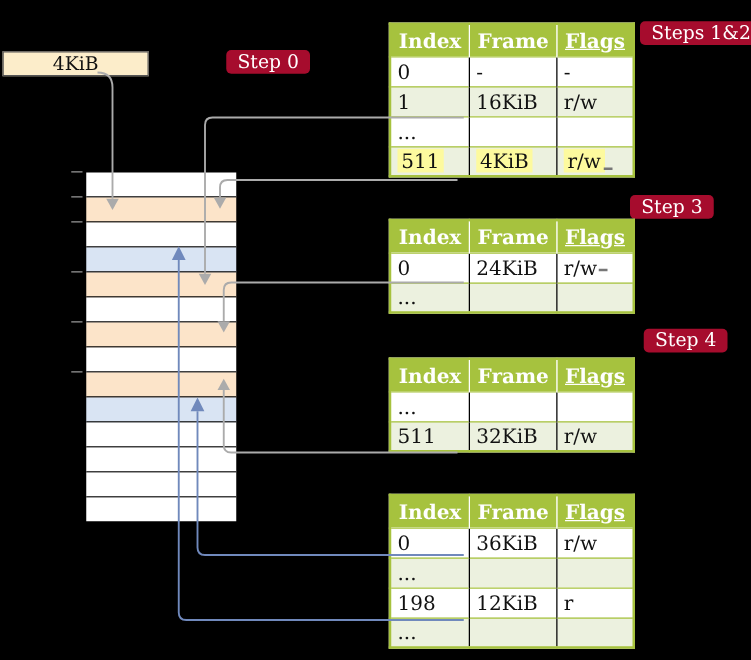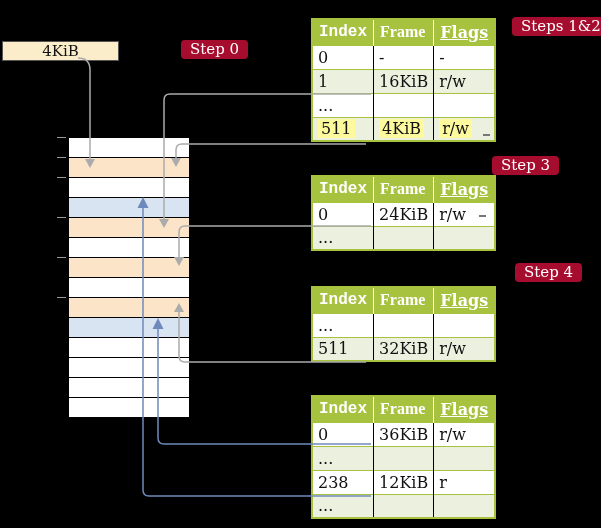--- a/index.html
+++ b/index.html
@@ -10,21 +10,21 @@
   .frame-box{position:absolute;left:2px;top:41px;width:115px;height:18px;
              background:#fcedca;border:1px solid #555;color:#111;
              text-align:center;line-height:18px;font-size:15px;}
 
   
   .badge{position:absolute;background:#a60c2d;color:#fff;font-size:15px;
          line-height:19px;text-align:center;border-radius:4px;padding:0 9px;
          white-space:nowrap;}
   #badge-step0{left:181px;top:40px;}
   #badge-steps12{left:512px;top:17px;}
-  #badge-step3{left:492px;top:156px;}
+  #badge-step3{left:504px;top:156px;}
   #badge-step4{left:515px;top:263px;}
 
   
   .memstack{position:absolute;left:68px;top:137px;width:120px;border:1px solid #000;}
   .mrow{height:19px;border-bottom:1px solid #000;}
   .memstack div:last-child{border-bottom:none;}
   .m-white{background:#ffffff;}
   .m-peach{background:#fce4c9;}
   .m-blue{background:#d9e4f3;}
 
@@ -33,21 +33,21 @@
                font-size:16px;color:#111;border:2px solid #a6c23e;background:#fff;}
   #t1{top:18px;} #t2{top:175px;} #t3{top:286px;} #t4{top:395px;}
   .ptable th{background:#a6c23e;color:#fff;font-weight:bold;height:26px;
              padding:0 6px;text-align:left;border-left:1px solid #fff;
              box-sizing:border-box;}
   .ptable th:first-child{border-left:none;}
   .ptable td{height:24px;padding:0 5px;border-left:1px solid #000;
              border-top:1px solid #a6c23e;background:#fff;box-sizing:border-box;}
   .ptable td:first-child{border-left:none;}
   .ptable tr.shaded td{background:#ecf1df;}
-  .col-index{width:56px;font-family:Liberation Mono, monospace;} .col-frame{width:60px;font-family:Liberation Serif, serif;} .col-flags{width:54px;text-decoration:underline;}
+  .col-index{width:56px;} .col-frame{width:60px;} .col-flags{width:54px;text-decoration:underline;}
   .hl{background:#fdfa9e;padding:0 3px;}
 
   svg.overlay{position:absolute;left:0;top:0;pointer-events:none;}
 </style>
 </head>
 <body>
 
 <div class="canvas">
 
   <div class="frame-box">4KiB</div>
@@ -155,21 +155,21 @@
       <td>0</td>
       <td>36KiB</td>
       <td>r/w</td>
     </tr>
     <tr class="shaded">
       <td>...</td>
       <td></td>
       <td></td>
     </tr>
     <tr>
-      <td>238</td>
+      <td>198</td>
       <td>12KiB</td>
       <td>r</td>
     </tr>
     <tr class="shaded">
       <td>...</td>
       <td></td>
       <td></td>
     </tr>
   </tbody>
     </table>

